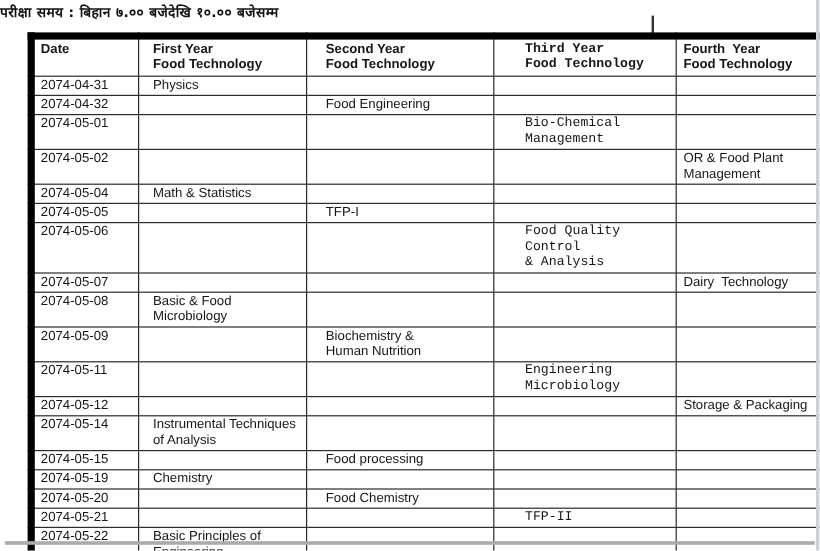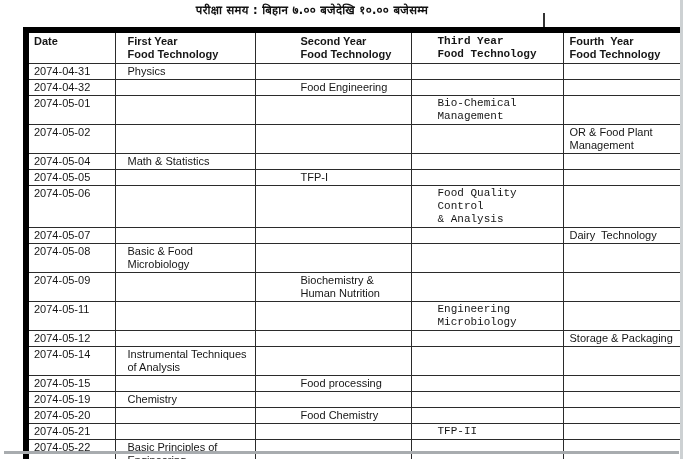--- a/index.html
+++ b/index.html
@@ -13,21 +13,20 @@
     width: 683px;
     height: 459px;
     background: #ffffff;
     overflow: hidden;
   }
   .title {
     position: absolute;
     top: 2px;
     left: 0;
     width: 624px;
-    text-align: center;
     font-family: "DejaVu Sans", sans-serif;
     font-weight: bold;
     font-size: 11.5px;
     letter-spacing: 0.3px;
     color: #111111;
   }
   .tick {
     position: absolute;
     left: 543px;
     top: 13px;
@@ -53,21 +52,21 @@
     white-space: pre-wrap;
     overflow: hidden;
     color: #161616;
     padding-top: 1px;
     padding-bottom: 1px;
   }
   table.schedule th { font-weight: bold; padding-top: 2px; padding-bottom: 2px; }
   
   .c0 { width: 89px;  padding-left: 5px;  }
   .c1 { width: 140px; padding-left: 12px; margin-left: 19px; }
-  .c2 { width: 156px; padding-left: 45px; }
+  .c2 { width: 156px; padding-left: 16px; }
   .c3 { width: 152px; padding-left: 26px; font-family: Liberation Mono, monospace; }
   .c4 { width: 139px; padding-left: 6px;  }
   .shadow-bottom {
     position: absolute;
     left: 4px;
     top: 451px;
     width: 675px;
     height: 3px;
     background: #a8acaf;
   }

